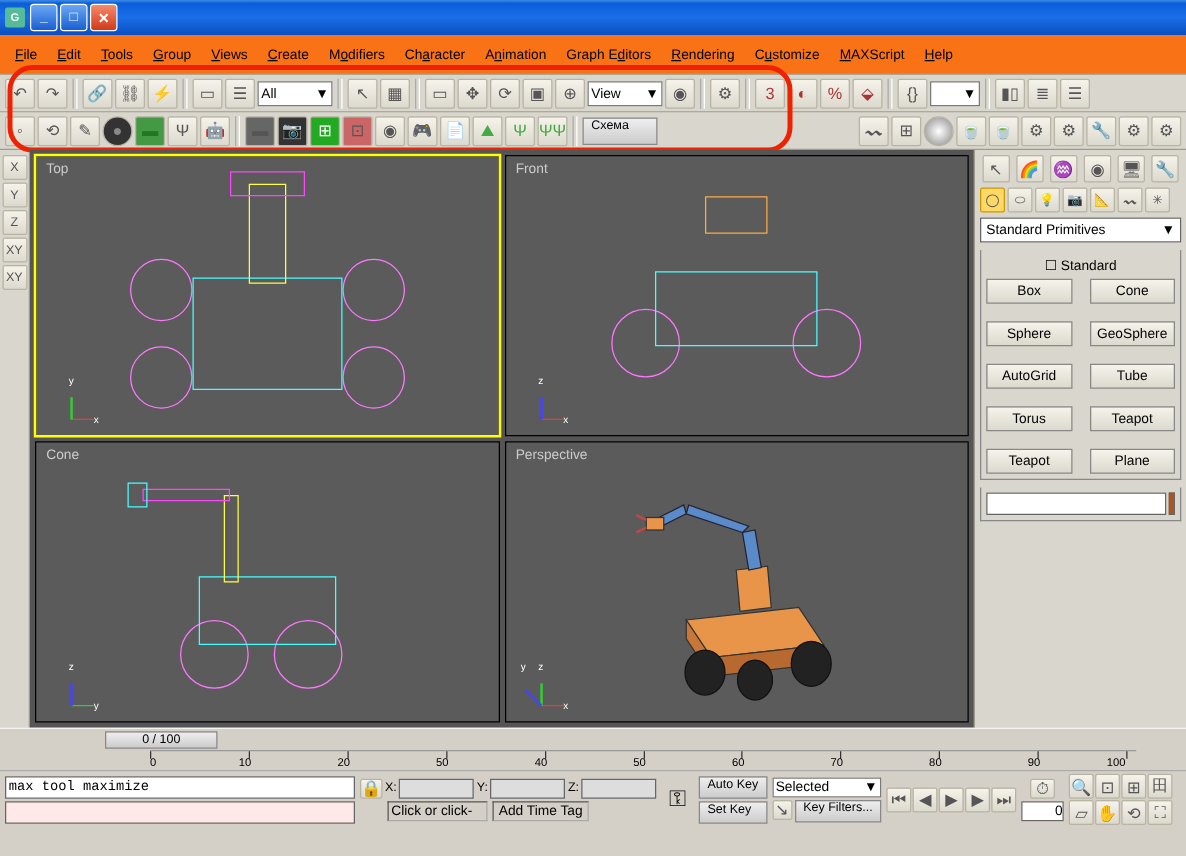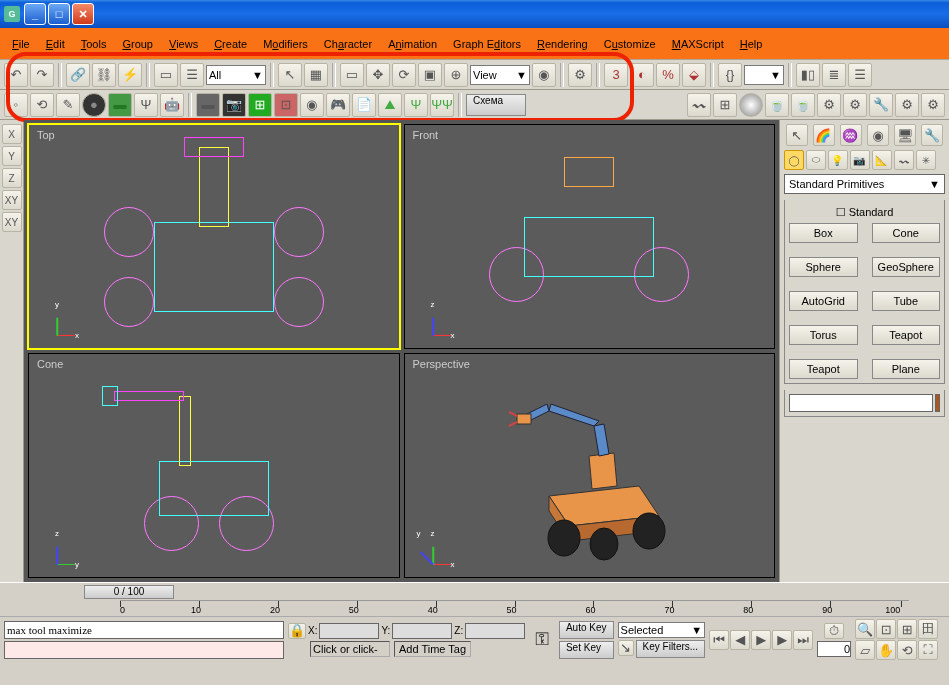--- a/index.html
+++ b/index.html
@@ -66,21 +66,21 @@
 .colorsw { width:20px; height:18px; background:#a52; border:1px solid #666;}
 
 
 .timeln { height:18px; background:#d4d0c8; border-top:1px solid #fff; display:flex; align-items:center; padding:0 4px;}
 .slider-head { width:90px; height:14px; background:linear-gradient(#eee,#ccc); border:1px solid #888; font-size:10px; text-align:center; line-height:12px;}
 .ruler { height:16px; background:#d4d0c8; position:relative; margin:0 40px 0 120px; border-top:1px solid #999;}
 .ruler .tick { position:absolute; top:0; width:1px; height:6px; background:#333;}
 .ruler .tlbl { position:absolute; top:4px; font-size:9px;}
 
 .status { height:46px; background:#d4d0c8; display:flex; align-items:center; padding:2px 4px; gap:4px; border-top:1px solid #aaa;}
-.status input.cmd { width:280px; height:18px; background:#fff; border:1px solid #666; padding:0 2px; font-family:Liberation Serif, serif;}
+.status input.cmd { width:280px; height:18px; background:#fff; border:1px solid #666; padding:0 2px; font-family:Liberation Mono, monospace;}
 .xyz { display:flex; align-items:center; gap:2px;}
 .xyz label { font-size:10px;}
 .xyz input { width:60px; height:16px; background:#ddd; border:1px solid #666;}
 .keybtn { height:18px; padding:0 6px; background:linear-gradient(#eee,#ccc); border:1px solid #888; font-size:10px;}
 .playbtns { display:flex; gap:1px;}
 .playbtns .tbtn { width:20px; height:20px;}
 .navbtns { display:grid; grid-template-columns:repeat(4,20px); gap:1px;}
 .navbtns .tbtn { width:20px; height:20px;}
 
 

